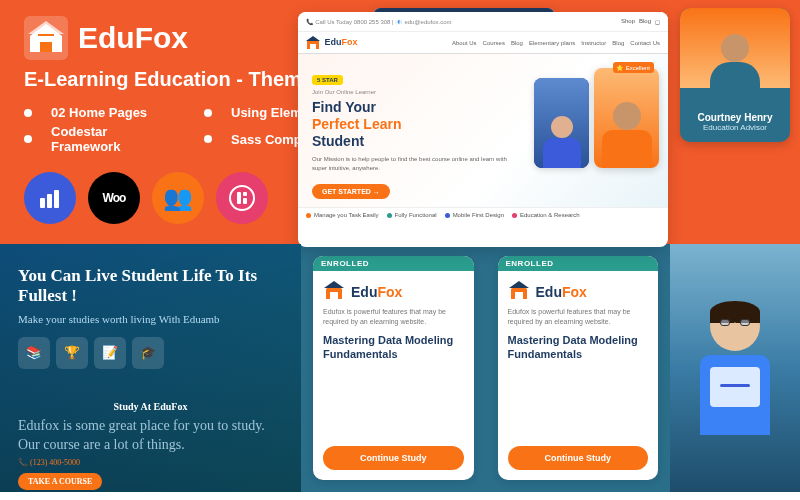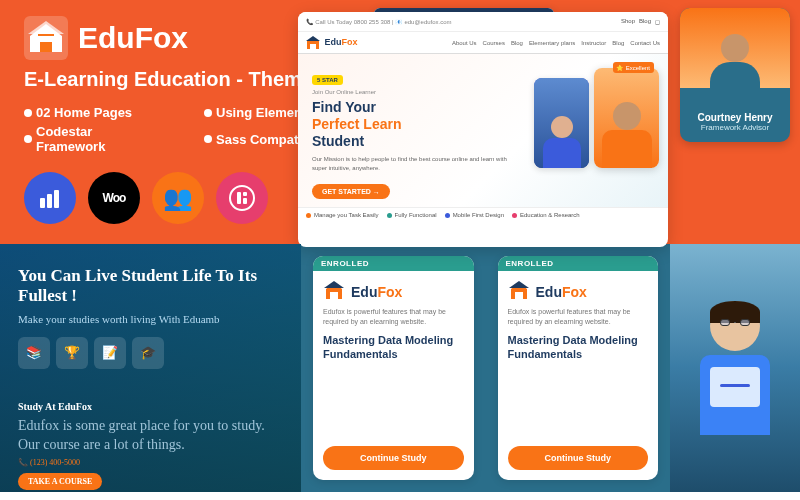--- a/index.html
+++ b/index.html
@@ -42,21 +42,21 @@
     .features-grid {
       display: grid;
       grid-template-columns: 1fr 1fr;
       gap: 4px 40px;
       margin-bottom: 18px;
       max-width: 320px;
     }
     .feature-item {
       display: flex;
       align-items: center;
-      gap: 4px;
+      gap: 19px;
       color: #fff;
       font-size: 13px;
       font-weight: 600;
     }
     .feature-bullet {
       width: 8px;
       height: 8px;
       border-radius: 50%;
       background: #fff;
       flex-shrink: 0;
@@ -159,20 +159,21 @@
     .study-section {
       padding: 8px 18px;
       position: relative;
       z-index: 2;
     }
     .study-title {
       font-size: 10px;
       font-weight: 700;
       color: #fff;
       margin-bottom: 4px;
+      text-align: center;
     }
     .study-text {
       font-size: 14px;
       color: #a0c4d8;
       line-height: 1.4;
     }
     .study-phone {
       font-size: 8px;
       color: #f97316;
       margin-top: 3px;
@@ -665,21 +666,21 @@
       </div>
     </div>
   </div>
 
   <div class="advisor-card">
     <div class="header-person-img">
       <div class="hp-head"></div>
       <div class="hp-body"></div>
     </div>
     <div class="advisor-name">Courtney Henry</div>
-    <div class="advisor-title">Framework Advisor</div>
+    <div class="advisor-title">Education Advisor</div>
   </div>
 
 </div>
 
 <div class="main-section">
 
   <div class="card-student">
     <div class="card-student-bg"></div>
 
     <div class="card-student-content">

